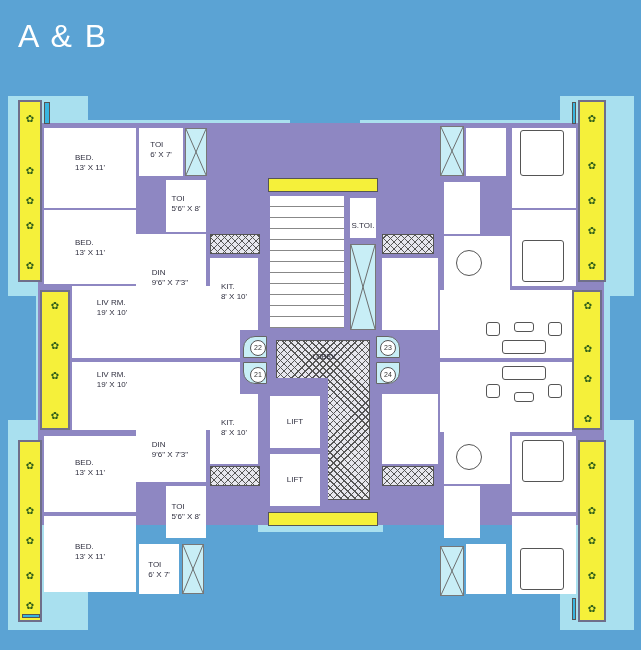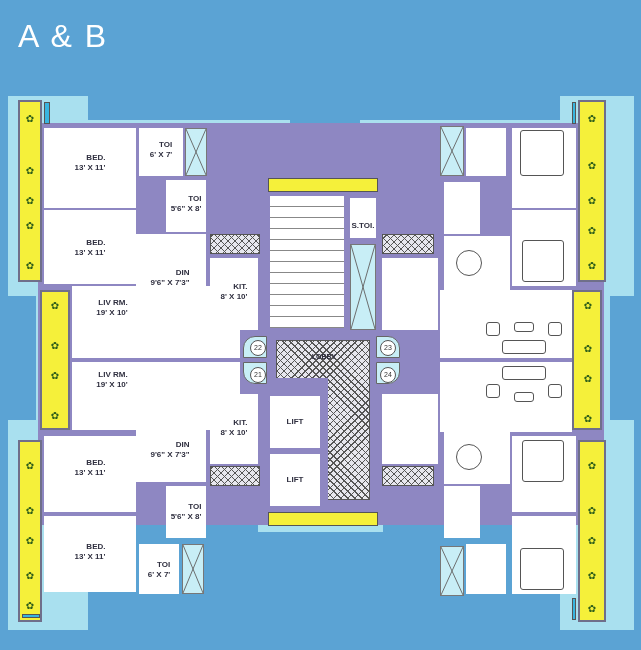--- a/index.html
+++ b/index.html
@@ -3,21 +3,21 @@
 <meta charset="utf-8">
 <style>
   html,body{margin:0;padding:0;}
   body{width:641px;height:650px;background:#5ba3d4;position:relative;overflow:hidden;font-family:"Liberation Sans",sans-serif;}
   .abs{position:absolute;}
   .title{left:18px;top:18px;color:#fff;font-size:32px;letter-spacing:2px;}
   .halo{background:#a9e0ef;}
   .wall{background:#8e87c2;}
   .room{background:#ffffff;}
   .balc{background:#f5f03a;border:2px solid #6f6f8a;box-sizing:border-box;}
-  .label{position:absolute;color:#2f2f3f;font-size:8px;text-align:right;line-height:10px;white-space:nowrap;transform:translate(-50%,-50%);font-weight:bold;}
+  .label{position:absolute;color:#2f2f3f;font-size:8px;text-align:left;line-height:10px;white-space:nowrap;transform:translate(-50%,-50%);}
   .hatch{background-color:#e7e7ee;background-image:
       repeating-linear-gradient(45deg,#555 0 1px,transparent 1px 5px),
       repeating-linear-gradient(-45deg,#555 0 1px,transparent 1px 5px);
       border:1px solid #555;box-sizing:border-box;}
   .duct{background:#c8eef6;border:1px solid #777;box-sizing:border-box;overflow:hidden;}
   .duct svg{width:100%;height:100%;display:block;}
   .circle-num{position:absolute;width:14px;height:14px;border:1px solid #555;border-radius:50%;background:#fff;font-size:7px;line-height:14px;text-align:center;color:#333;transform:translate(-50%,-50%);}
   .lobby-half{position:absolute;background:#c8eef6;border:1px solid #666;box-sizing:border-box;}
   .stairs{background:repeating-linear-gradient(180deg,#fff 0 10px,#888 10px 11px);}
   .plant{position:absolute;font-size:10px;color:#2e5e1a;transform:translate(-50%,-50%);}

